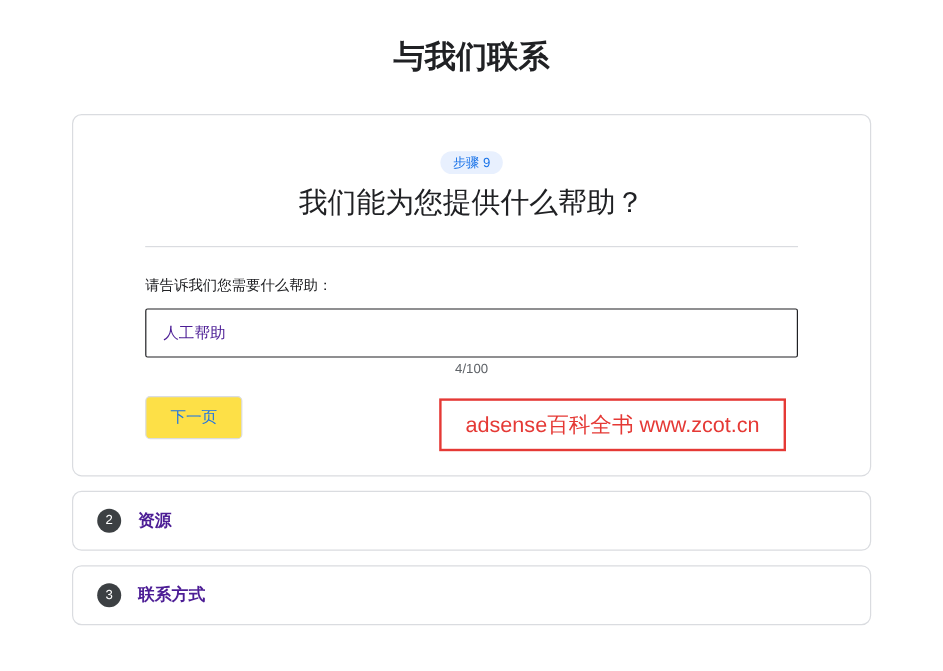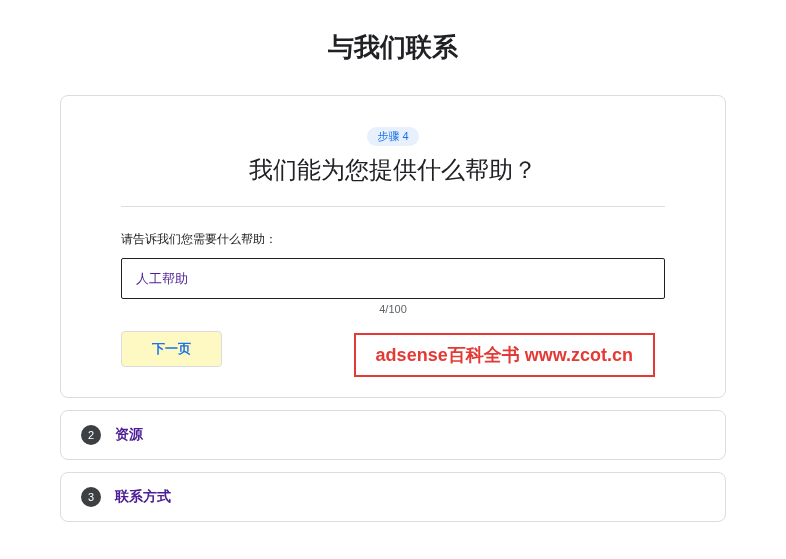--- a/index.html
+++ b/index.html
@@ -68,42 +68,41 @@
       border-radius: 2px;
     }
     .char-counter {
       text-align: center;
       font-size: 11px;
       color: #5f6368;
       margin-top: 4px;
       margin-bottom: 16px;
     }
     .next-button {
-      background: #fef9c3;
+      background: #fde047;
       border: 1px solid #dadce0;
       color: #1a73e8;
       font-size: 13px;
-      padding: 8px 30px;
+      padding: 8px 20px;
       border-radius: 4px;
       cursor: pointer;
       font-family: inherit;
-      font-weight: bold;
     }
     .watermark-box {
       position: absolute;
       border: 2px solid #e53935;
       padding: 8px 20px;
       right: 70px;
       bottom: 20px;
       background: #fff;
     }
     .watermark-text {
       color: #e53935;
       font-size: 18px;
-      font-weight: 700;
+      font-weight: 400;
     }
     .card-collapsed {
       padding: 14px 20px;
       display: flex;
       align-items: center;
       gap: 14px;
       cursor: pointer;
     }
     .step-circle {
       width: 20px;
@@ -123,21 +122,21 @@
       color: #4c1d95;
     }
   </style>
 </head>
 <body>
 
 <h1 class="page-title">与我们联系</h1>
 
 <div class="card card-expanded">
   <div class="card-header-center">
-    <div class="step-badge">步骤 4</div>
+    <div class="step-badge">步骤 9</div>
     <div class="card-question">我们能为您提供什么帮助？</div>
   </div>
   <label class="form-label">请告诉我们您需要什么帮助：</label>
   <input type="text" class="text-input" value="人工帮助" style="">
   <div class="char-counter">4/100</div>
   <button class="next-button">下一页</button>
   <div class="watermark-box">
     <span class="watermark-text">adsense百科全书 www.zcot.cn</span>
   </div>
 </div>

